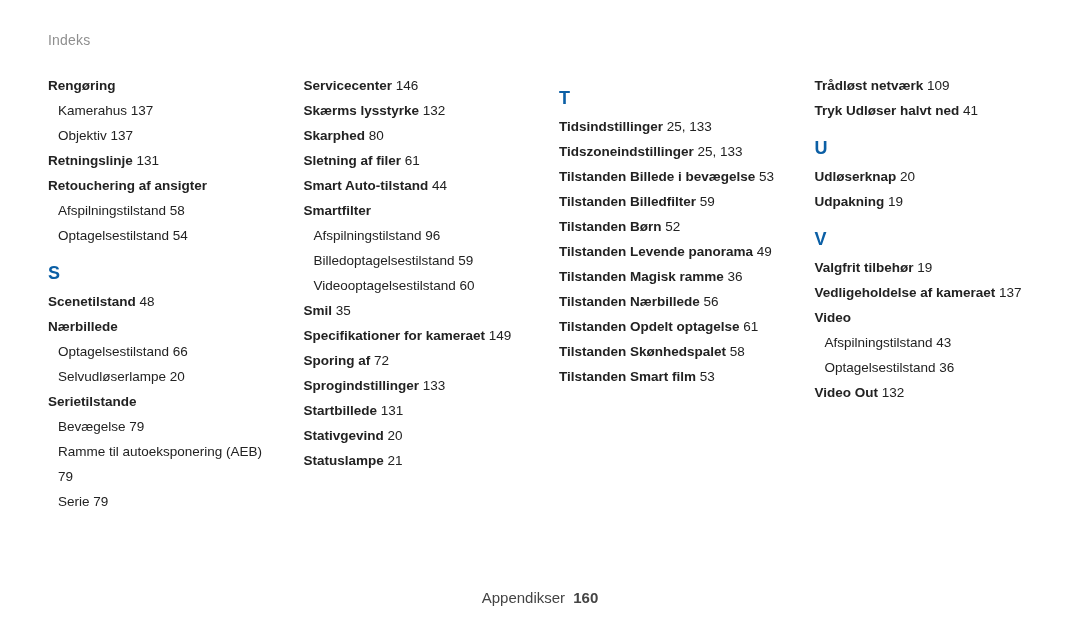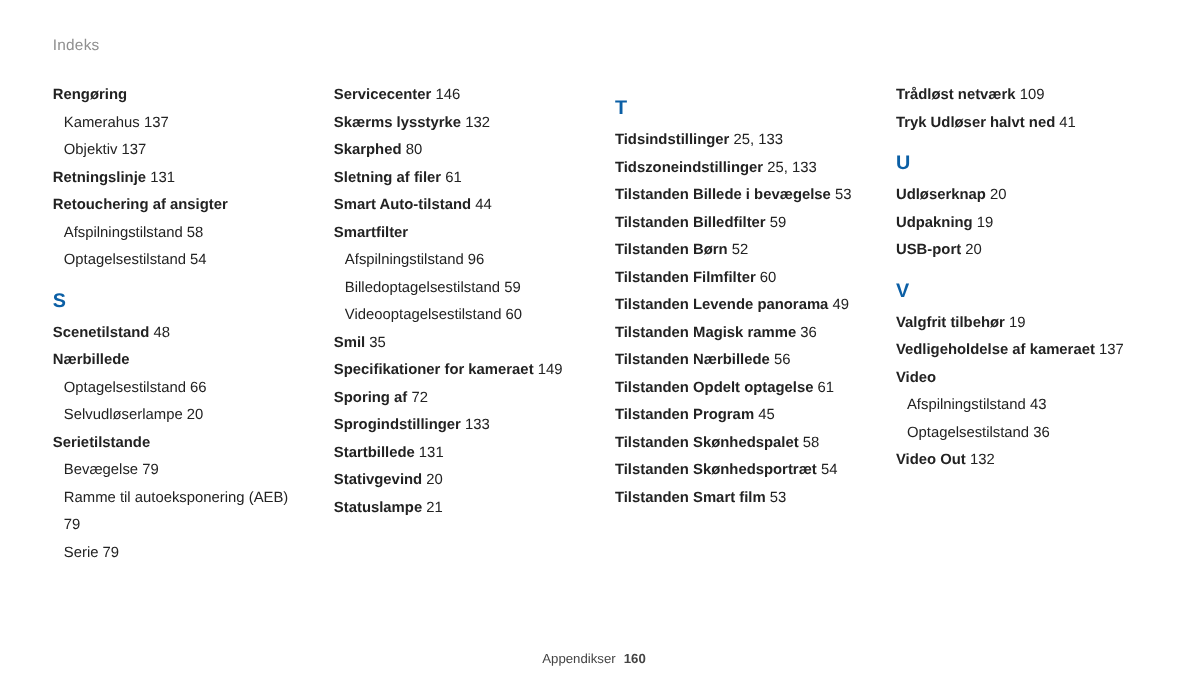--- a/index.html
+++ b/index.html
@@ -7,21 +7,21 @@
   .page { position: relative; width: 1080px; height: 630px; padding: 32px 48px 0 48px; }
   .page-title { font-size: 14px; color: #8f8f8f; font-weight: 400; margin-bottom: 26px; letter-spacing: 0.2px; }
   .cols { display: flex; gap: 38px; margin-top: 19px; }
   .col { flex: 1; font-size: 13.5px; line-height: 1.85; }
   .section-letter { color: #0b5fa5; font-size: 18px; font-weight: 700; margin-top: 8px; margin-bottom: 6px; }
   .entry-head { font-weight: 700; display: block; }
   .entry-line { font-weight: 700; }
   .pg { font-weight: 400; }
   .sub { font-weight: 400; padding-left: 10px; display: block; }
   .col > div { margin-bottom: 0px; }
-  .footer { position: absolute; bottom: 24px; left: 0; width: 100%; text-align: center; font-size: 12px; color: #444; }
+  .footer { position: absolute; bottom: 24px; left: 0; width: 100%; text-align: center; font-size: 15px; color: #444; }
   .footer .num { font-weight: 700; padding-left: 4px; }
 </style>
 </head>
 <body>
 
 <div class="page">
   <div class="page-title">Indeks</div>
   <div class="cols">
     <div class="col" id="col1">
         <span class="entry-head">Rengøring</span>
@@ -59,37 +59,33 @@
         <div class="entry-line">Stativgevind  <span class="pg">20</span></div>
         <div class="entry-line">Statuslampe  <span class="pg">21</span></div>
       </div>
     <div class="col" id="col3">
         <div class="section-letter">T</div>
         <div class="entry-line">Tidsindstillinger  <span class="pg">25, 133</span></div>
         <div class="entry-line">Tidszoneindstillinger  <span class="pg">25, 133</span></div>
         <div class="entry-line">Tilstanden Billede i bevægelse  <span class="pg">53</span></div>
         <div class="entry-line">Tilstanden Billedfilter  <span class="pg">59</span></div>
         <div class="entry-line">Tilstanden Børn  <span class="pg">52</span></div>
-        <div class="entry-line">Tilstanden Filmfilter  <span class="pg">60</span></div>
         <div class="entry-line">Tilstanden Levende panorama  <span class="pg">49</span></div>
         <div class="entry-line">Tilstanden Magisk ramme  <span class="pg">36</span></div>
         <div class="entry-line">Tilstanden Nærbillede  <span class="pg">56</span></div>
         <div class="entry-line">Tilstanden Opdelt optagelse  <span class="pg">61</span></div>
-        <div class="entry-line">Tilstanden Program  <span class="pg">45</span></div>
         <div class="entry-line">Tilstanden Skønhedspalet  <span class="pg">58</span></div>
-        <div class="entry-line">Tilstanden Skønhedsportræt  <span class="pg">54</span></div>
         <div class="entry-line">Tilstanden Smart film  <span class="pg">53</span></div>
       </div>
     <div class="col" id="col4">
         <div class="entry-line">Trådløst netværk  <span class="pg">109</span></div>
         <div class="entry-line">Tryk Udløser halvt ned  <span class="pg">41</span></div>
         <div class="section-letter">U</div>
         <div class="entry-line">Udløserknap  <span class="pg">20</span></div>
         <div class="entry-line">Udpakning  <span class="pg">19</span></div>
-        <div class="entry-line">USB-port  <span class="pg">20</span></div>
         <div class="section-letter">V</div>
         <div class="entry-line">Valgfrit tilbehør  <span class="pg">19</span></div>
         <div class="entry-line">Vedligeholdelse af kameraet  <span class="pg">137</span></div>
         <span class="entry-head">Video</span>
         <span class="sub">Afspilningstilstand  <span class="pg">43</span></span>
         <span class="sub">Optagelsestilstand  <span class="pg">36</span></span>
         <div class="entry-line">Video Out  <span class="pg">132</span></div>
       </div>
   </div>
   <div class="footer">

